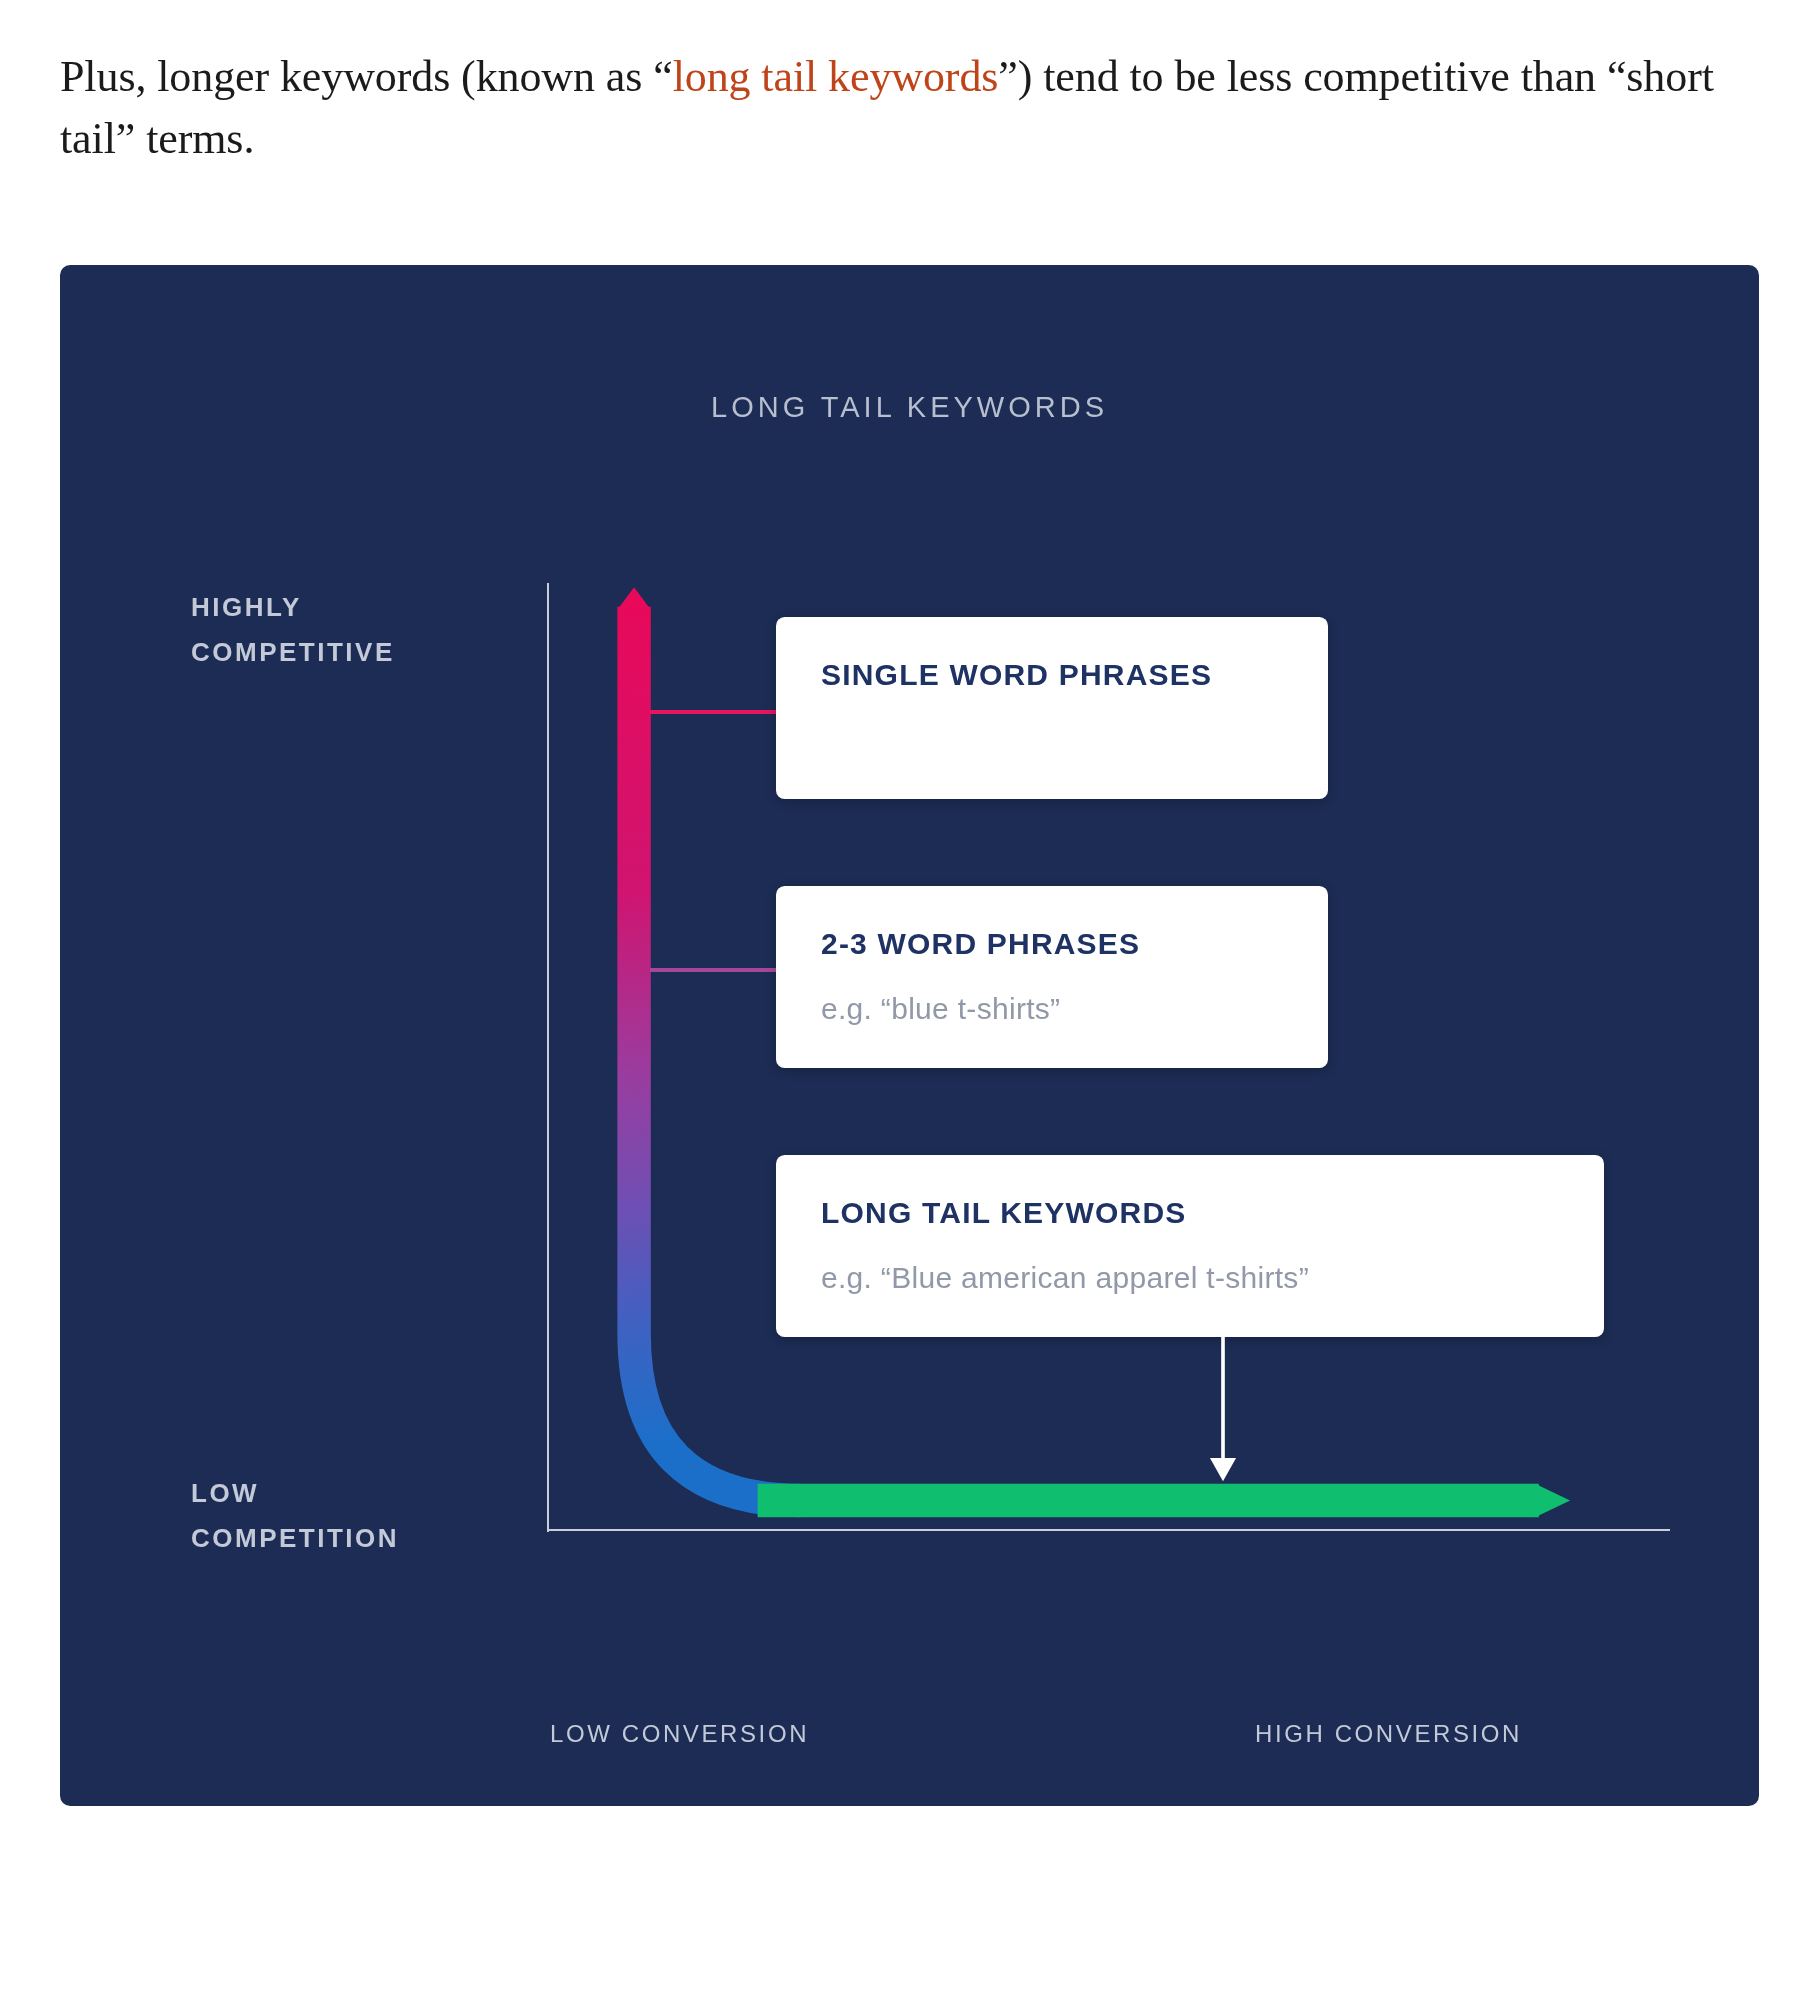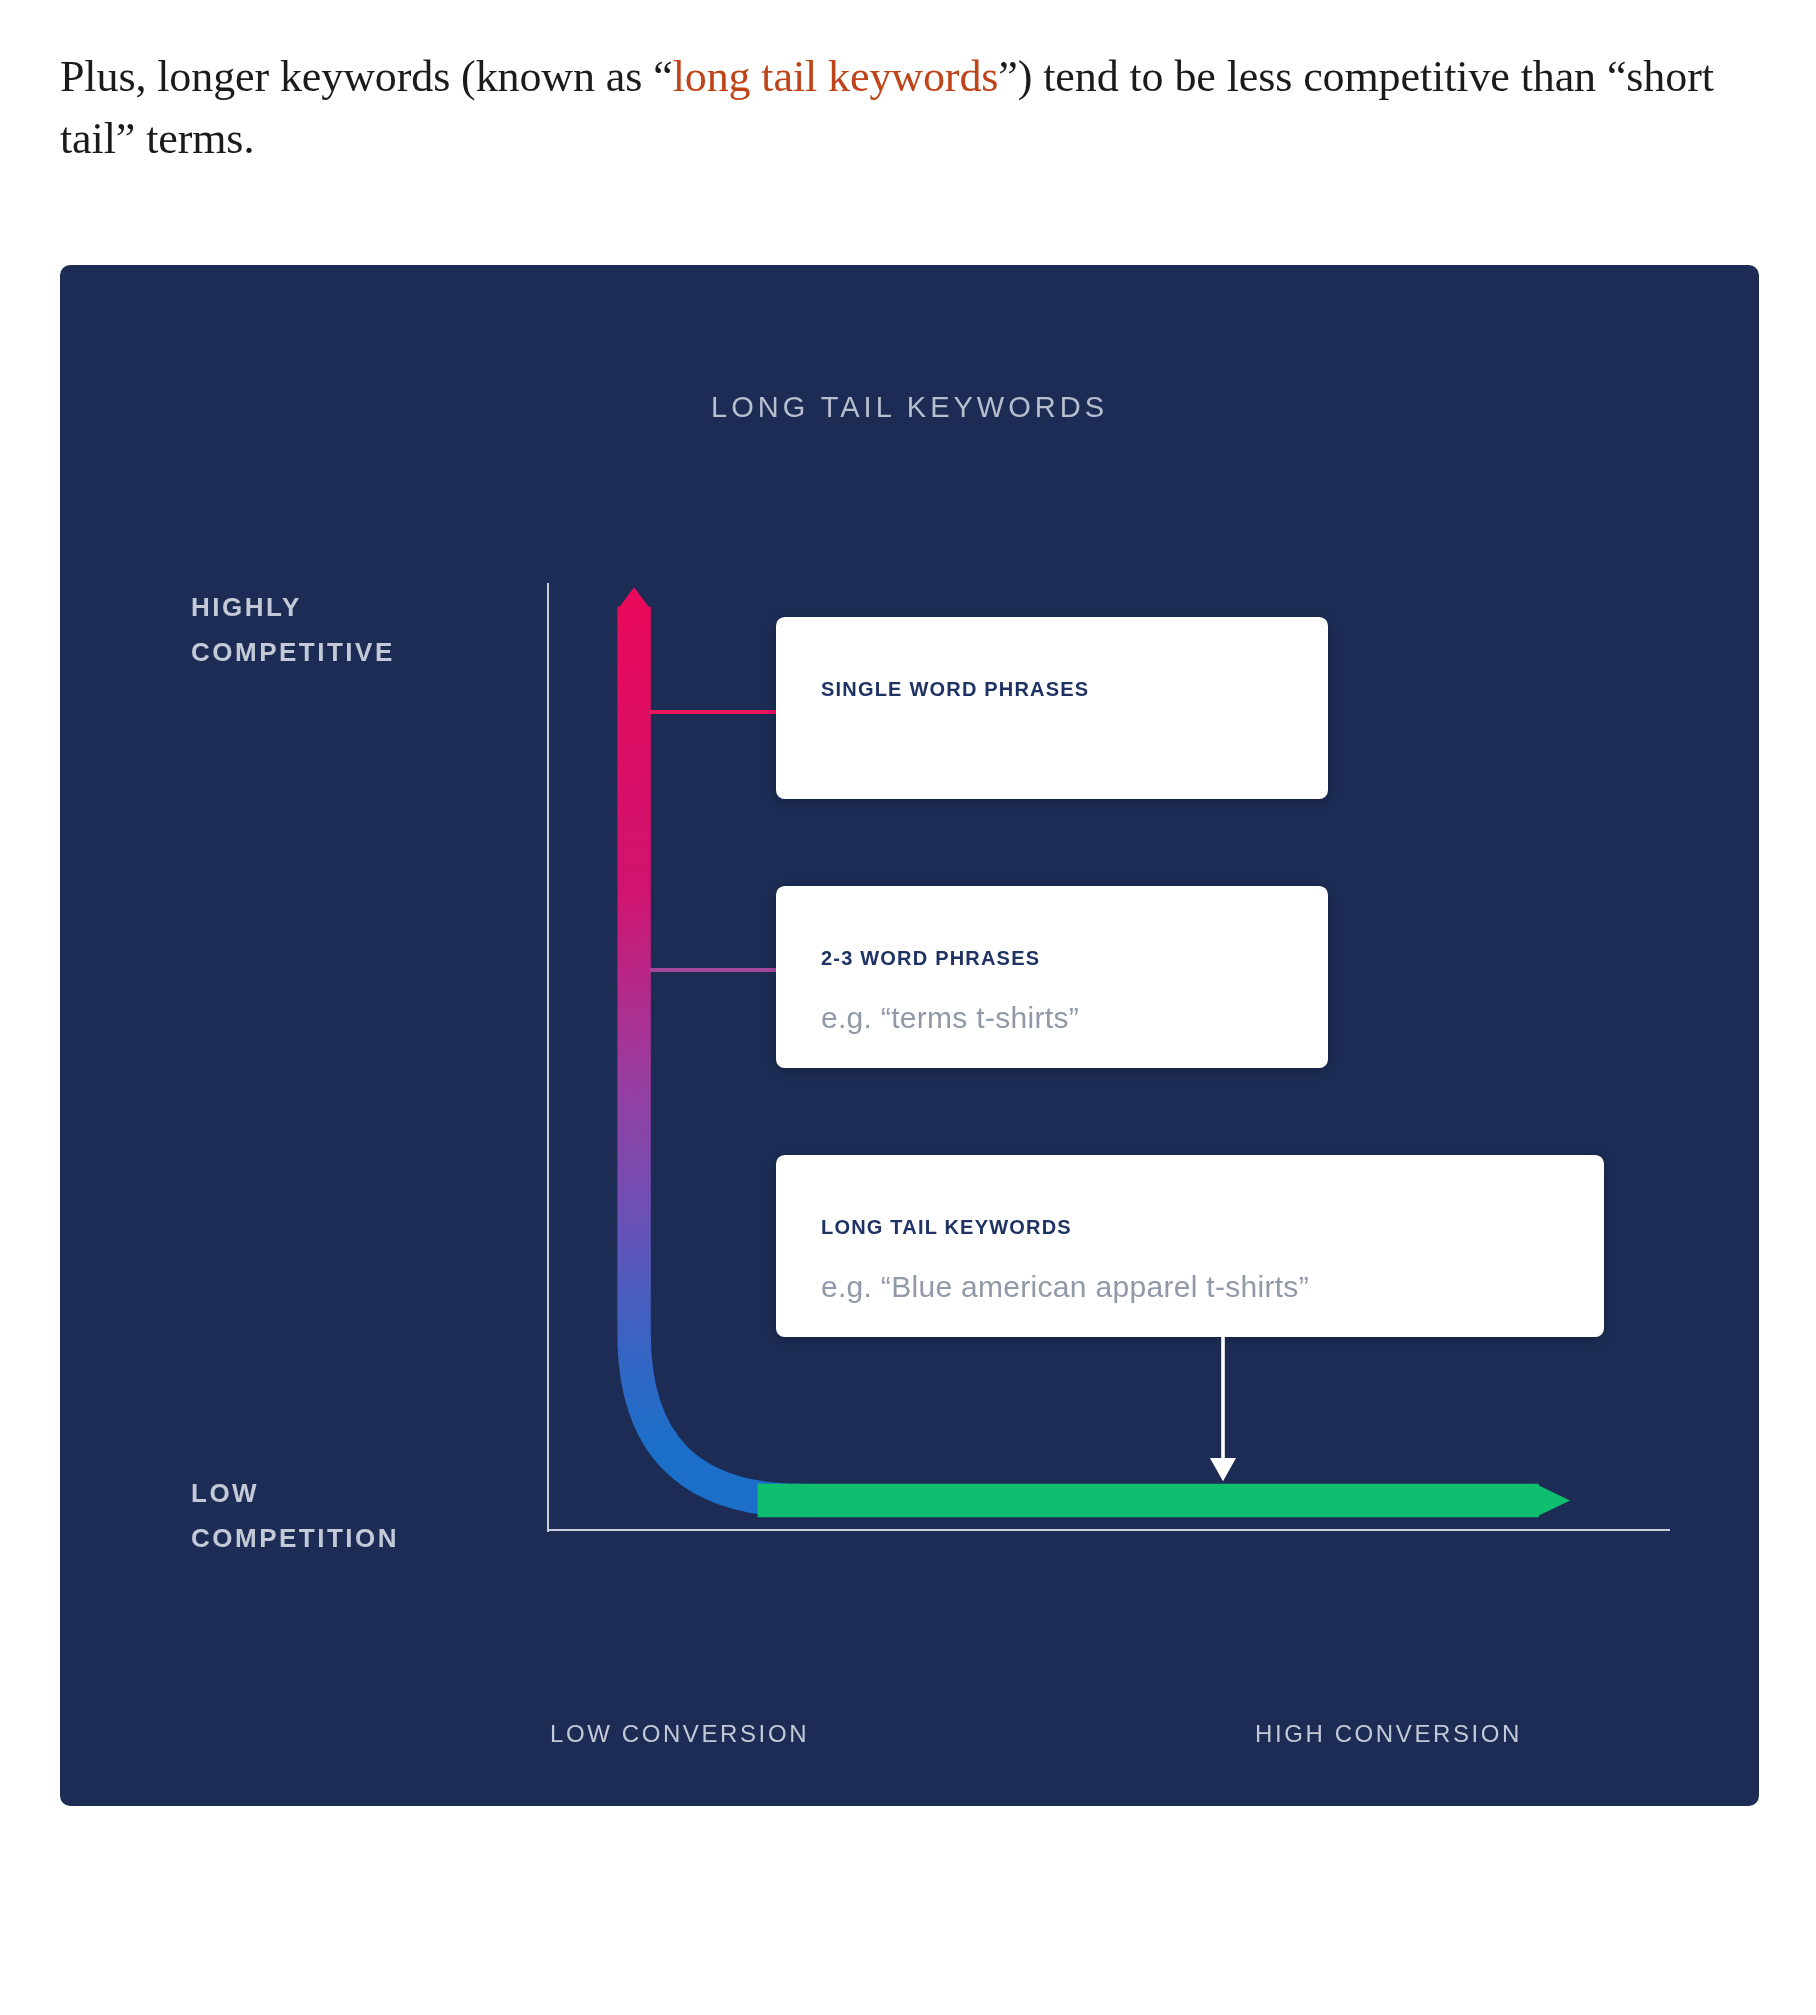--- a/index.html
+++ b/index.html
@@ -123,27 +123,26 @@
   
   .card {
     position: absolute;
     background: #FFFFFF;
     border-radius: 8.7px;
     box-shadow: 0 2.2px 10.2px rgba(0,0,0,0.22);
     padding: 41px 45px;
   }
   .card-title {
     font-family: "Liberation Sans", sans-serif;
-    font-size: 20px;
+    font-size: 30px;
     font-weight: 700;
     letter-spacing: 1.2px;
     color: #1E3263;
     margin-bottom: 30.5px;
     white-space: nowrap;
-    margin-top: 20px;
   }
   .card-example {
     font-family: "Liberation Sans", sans-serif;
     font-size: 30px;
     font-weight: 400;
     letter-spacing: 0.3px;
     color: #9198A8;
     white-space: nowrap;
   }
 
@@ -214,21 +213,21 @@
 
     <div class="connector connector-1"></div>
     <div class="connector connector-2"></div>
 
     <div class="card card-1">
       <div class="card-title">SINGLE WORD PHRASES</div>
     </div>
 
     <div class="card card-2">
       <div class="card-title">2-3 WORD PHRASES</div>
-      <div class="card-example">e.g. “terms t-shirts”</div>
+      <div class="card-example">e.g. “blue t-shirts”</div>
     </div>
 
     <div class="card card-3">
       <div class="card-title">LONG TAIL KEYWORDS</div>
       <div class="card-example">e.g. “Blue american apparel t-shirts”</div>
     </div>
 
     <svg class="down-arrow-svg" viewBox="0 0 60 205">
       <line x1="30" y1="0" x2="30" y2="182" stroke="#FFFFFF" stroke-width="5"></line>
       <polygon points="30,200 12,168 48,168" fill="#FFFFFF"></polygon>

